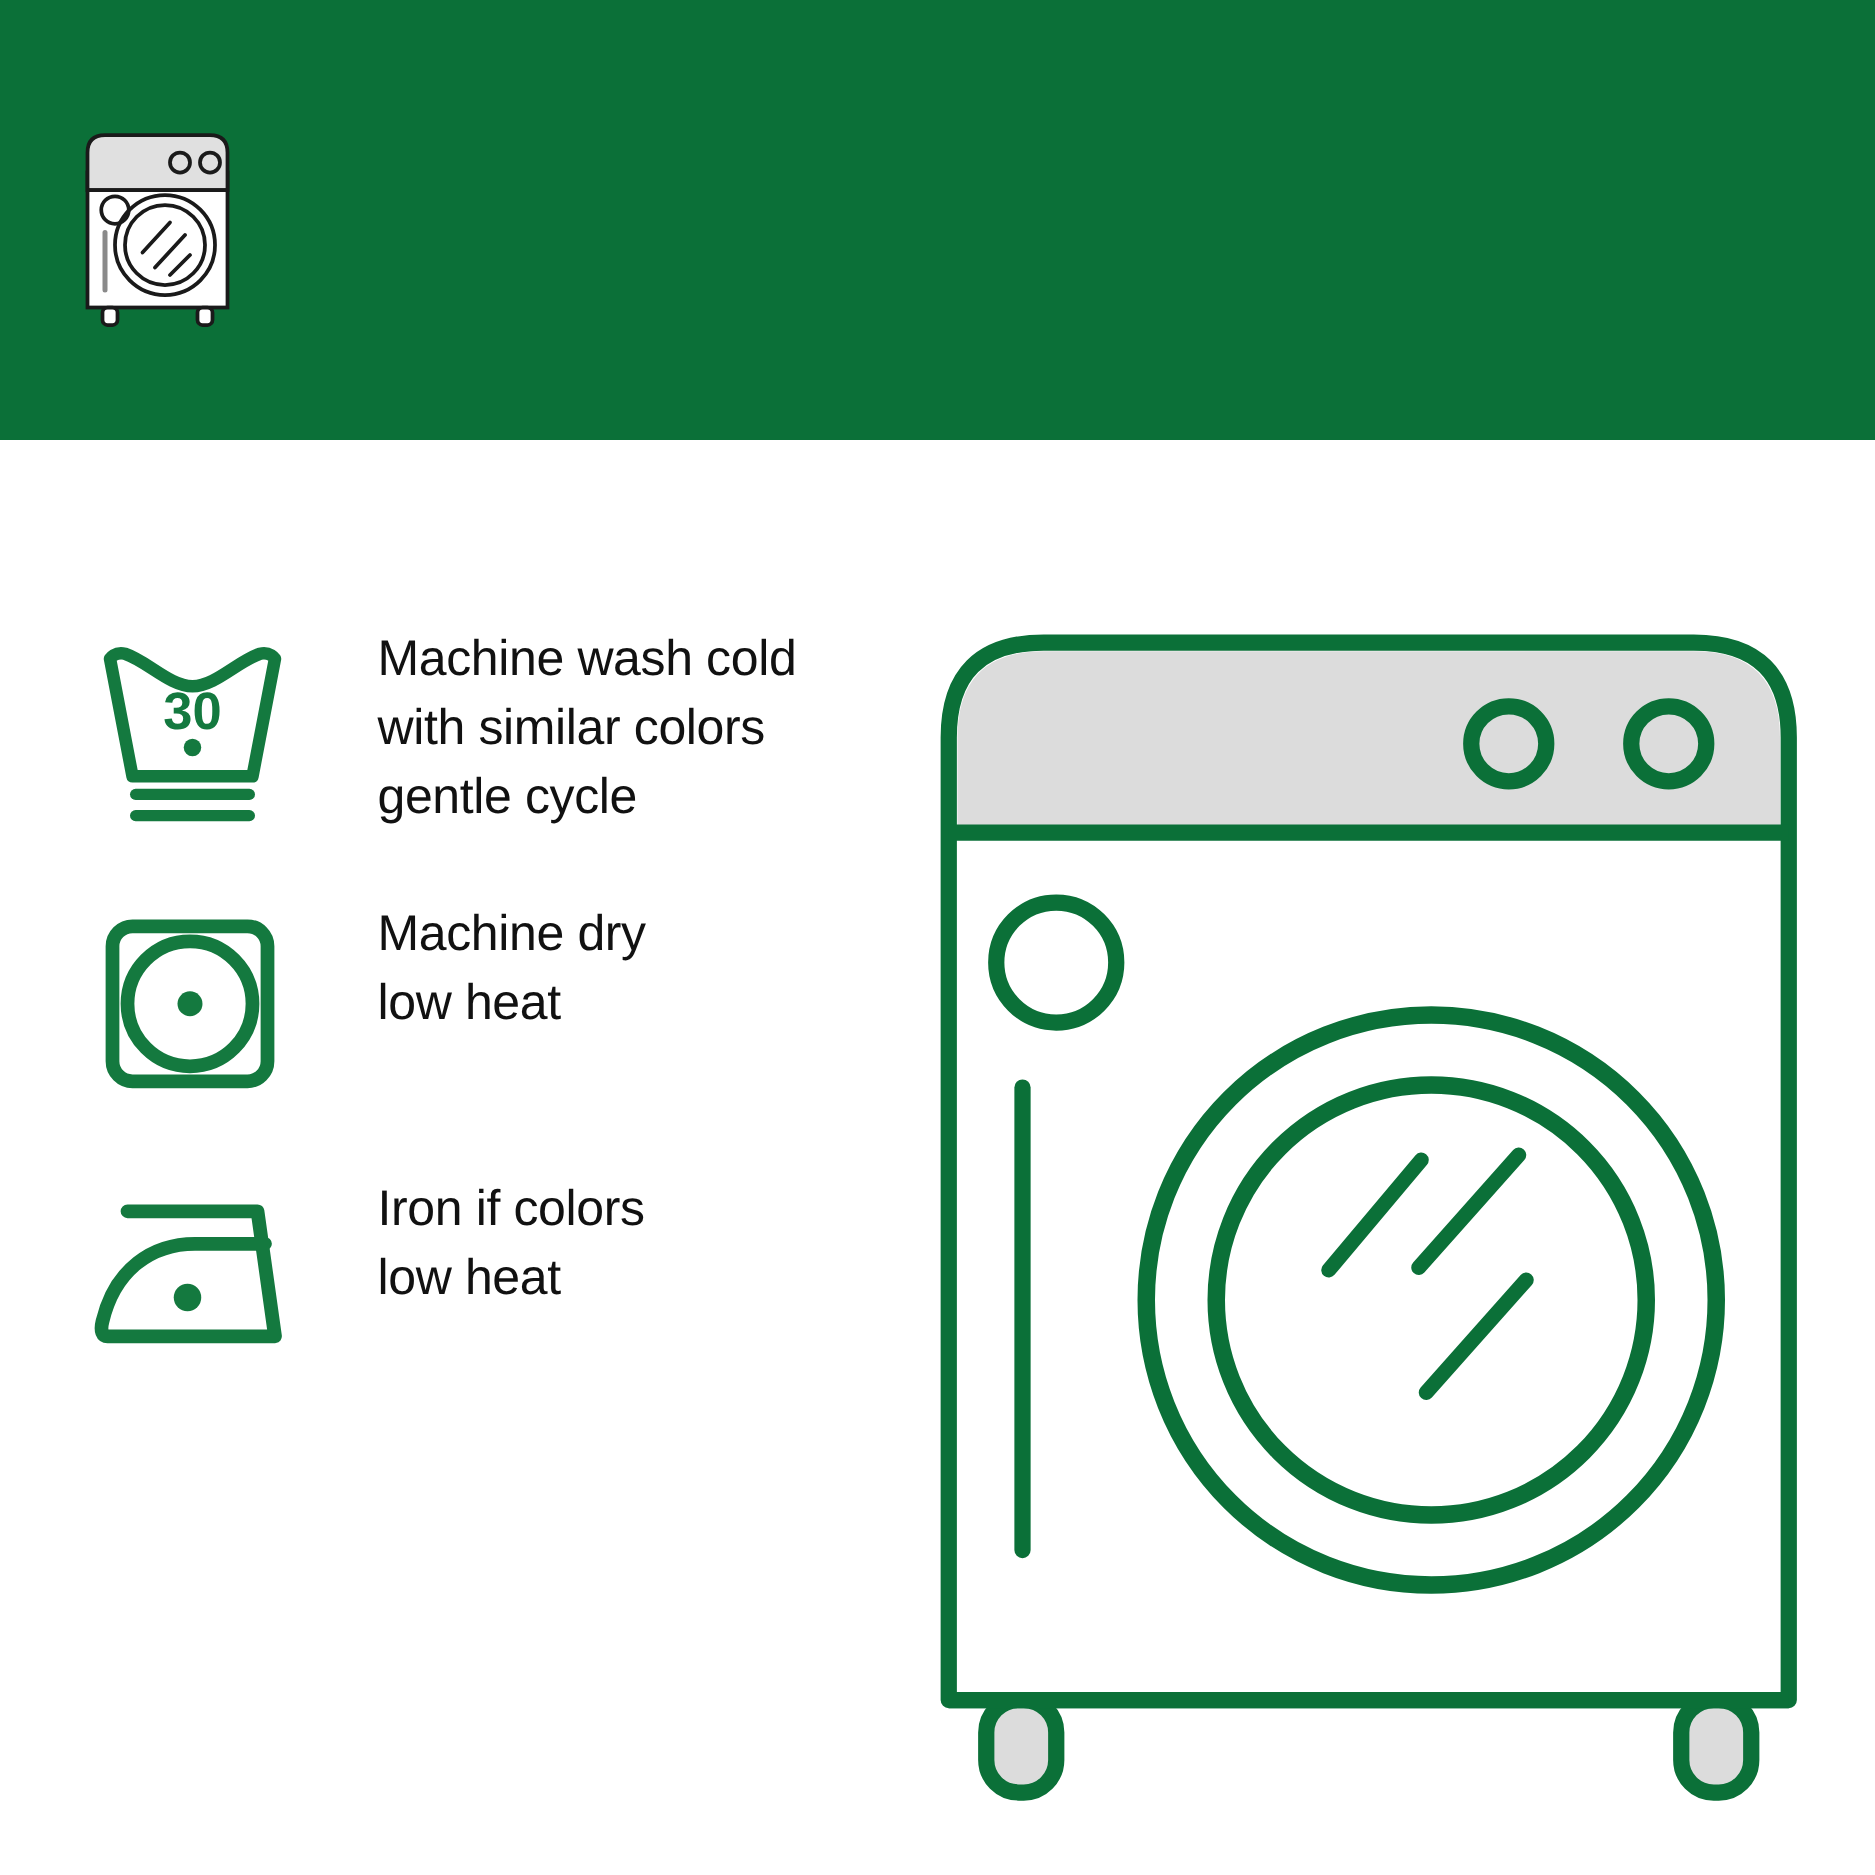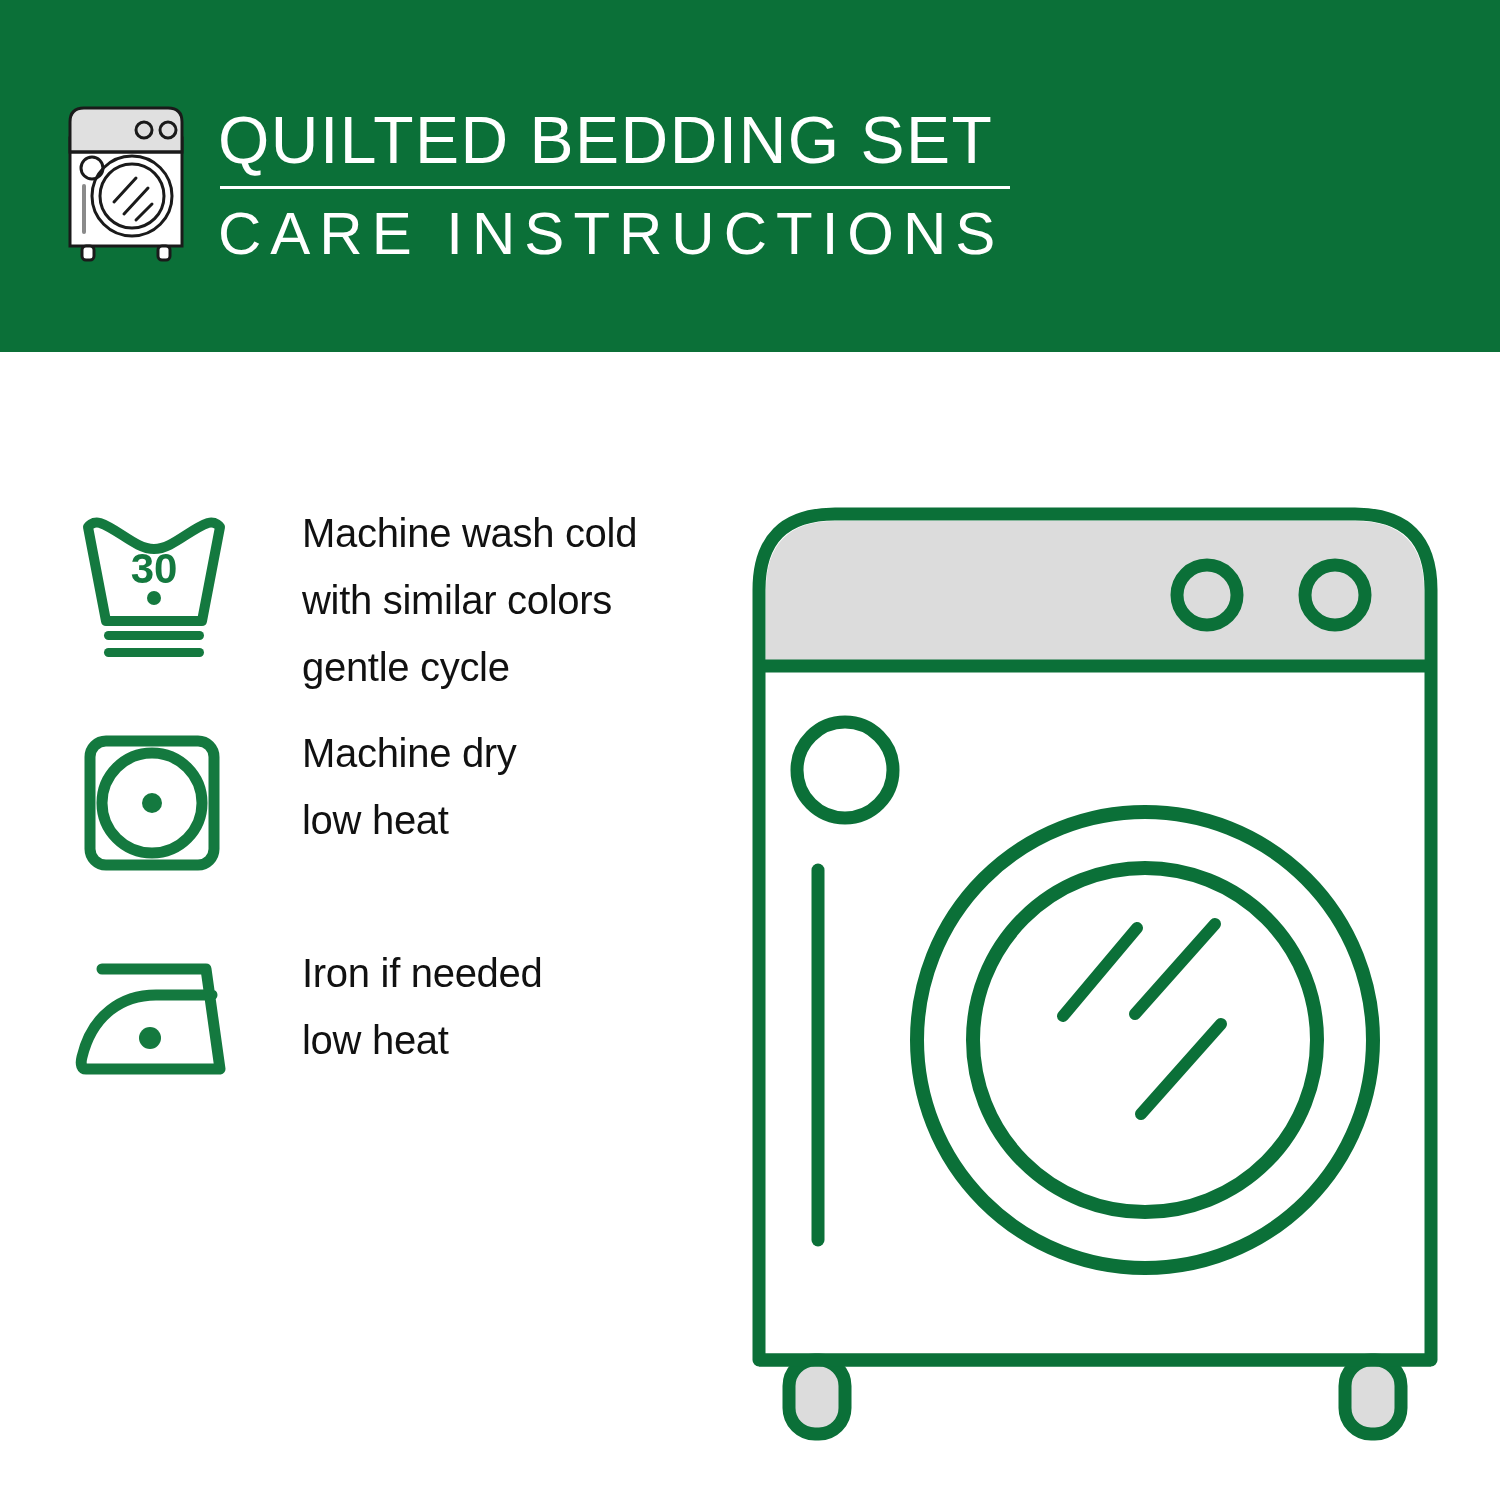--- a/index.html
+++ b/index.html
@@ -85,21 +85,21 @@
     display: flex;
     align-items: center;
     justify-content: flex-start;
   }
   .care-text {
     margin-left: 62px;
     color: #111111;
     font-family: "Liberation Sans", sans-serif;
     font-size: 40px;
     font-weight: 400;
-    line-height: 67px;
+    line-height: 55px;
     letter-spacing: -0.3px;
     white-space: pre-line;
   }
 
   
   .machine-illustration {
     position: absolute;
     left: 745px;
     top: 500px;
     width: 700px;
@@ -134,25 +134,20 @@
         <circle cx="70" cy="92" r="32" fill="none" stroke="#1a1a1a" stroke-width="3"></circle>
         <line x1="52" y1="98" x2="74" y2="74" stroke="#1a1a1a" stroke-width="3" stroke-linecap="round"></line>
         <line x1="62" y1="110" x2="86" y2="84" stroke="#1a1a1a" stroke-width="3" stroke-linecap="round"></line>
         <line x1="74" y1="116" x2="90" y2="100" stroke="#1a1a1a" stroke-width="3" stroke-linecap="round"></line>
 
         <rect x="20" y="142" width="12" height="14" rx="4" fill="#ffffff" stroke="#1a1a1a" stroke-width="3"></rect>
         <rect x="96" y="142" width="12" height="14" rx="4" fill="#ffffff" stroke="#1a1a1a" stroke-width="3"></rect>
       </svg>
     </div>
 
-    <div class="header-text">
-      <div class="title-main">QUILTED BEDDING SET</div>
-      <div class="title-divider"></div>
-      <div class="title-sub">CARE INSTRUCTIONS</div>
-    </div>
   </div>
 
   <div class="care-list">
 
     <div class="care-row">
       <div class="care-icon">
         <svg width="170" height="160" viewBox="0 0 170 160">
 
           <path d="M18 22 C18 22 22 16 30 18 C48 24 66 44 84 44 C102 44 120 24 138 18 C146 16 150 22 150 22
                    L132 116 L36 116 Z" fill="none" stroke="#14793F" stroke-width="10" stroke-linejoin="round" stroke-linecap="round"></path>
@@ -183,21 +178,21 @@
 low heat</div>
     </div>
 
     <div class="care-row">
       <div class="care-icon">
         <svg width="170" height="160" viewBox="0 0 170 160">
           <path d="M32 24 L136 24 L150 124 L16 124 C12 124 10 120 12 112 C22 70 52 50 86 50 L142 50" fill="none" stroke="#14793F" stroke-width="11" stroke-linejoin="round" stroke-linecap="round"></path>
           <circle cx="80" cy="93" r="11" fill="#14793F"></circle>
         </svg>
       </div>
-      <div class="care-text">Iron if needed
+      <div class="care-text">Iron if colors
 low heat</div>
     </div>
   </div>
 
   <div class="machine-illustration">
     <svg width="700" height="920" viewBox="0 0 700 920">
 
       <path d="M14 860 L14 90 Q14 14 90 14 L610 14 Q686 14 686 90 L686 860 Z" fill="#ffffff" stroke="#0B7038" stroke-width="13" stroke-linejoin="round"></path>
 
       <path d="M21 160 L21 90 Q21 21 90 21 L610 21 Q679 21 679 90 L679 160 Z" fill="#DCDCDC" stroke="none"></path>

